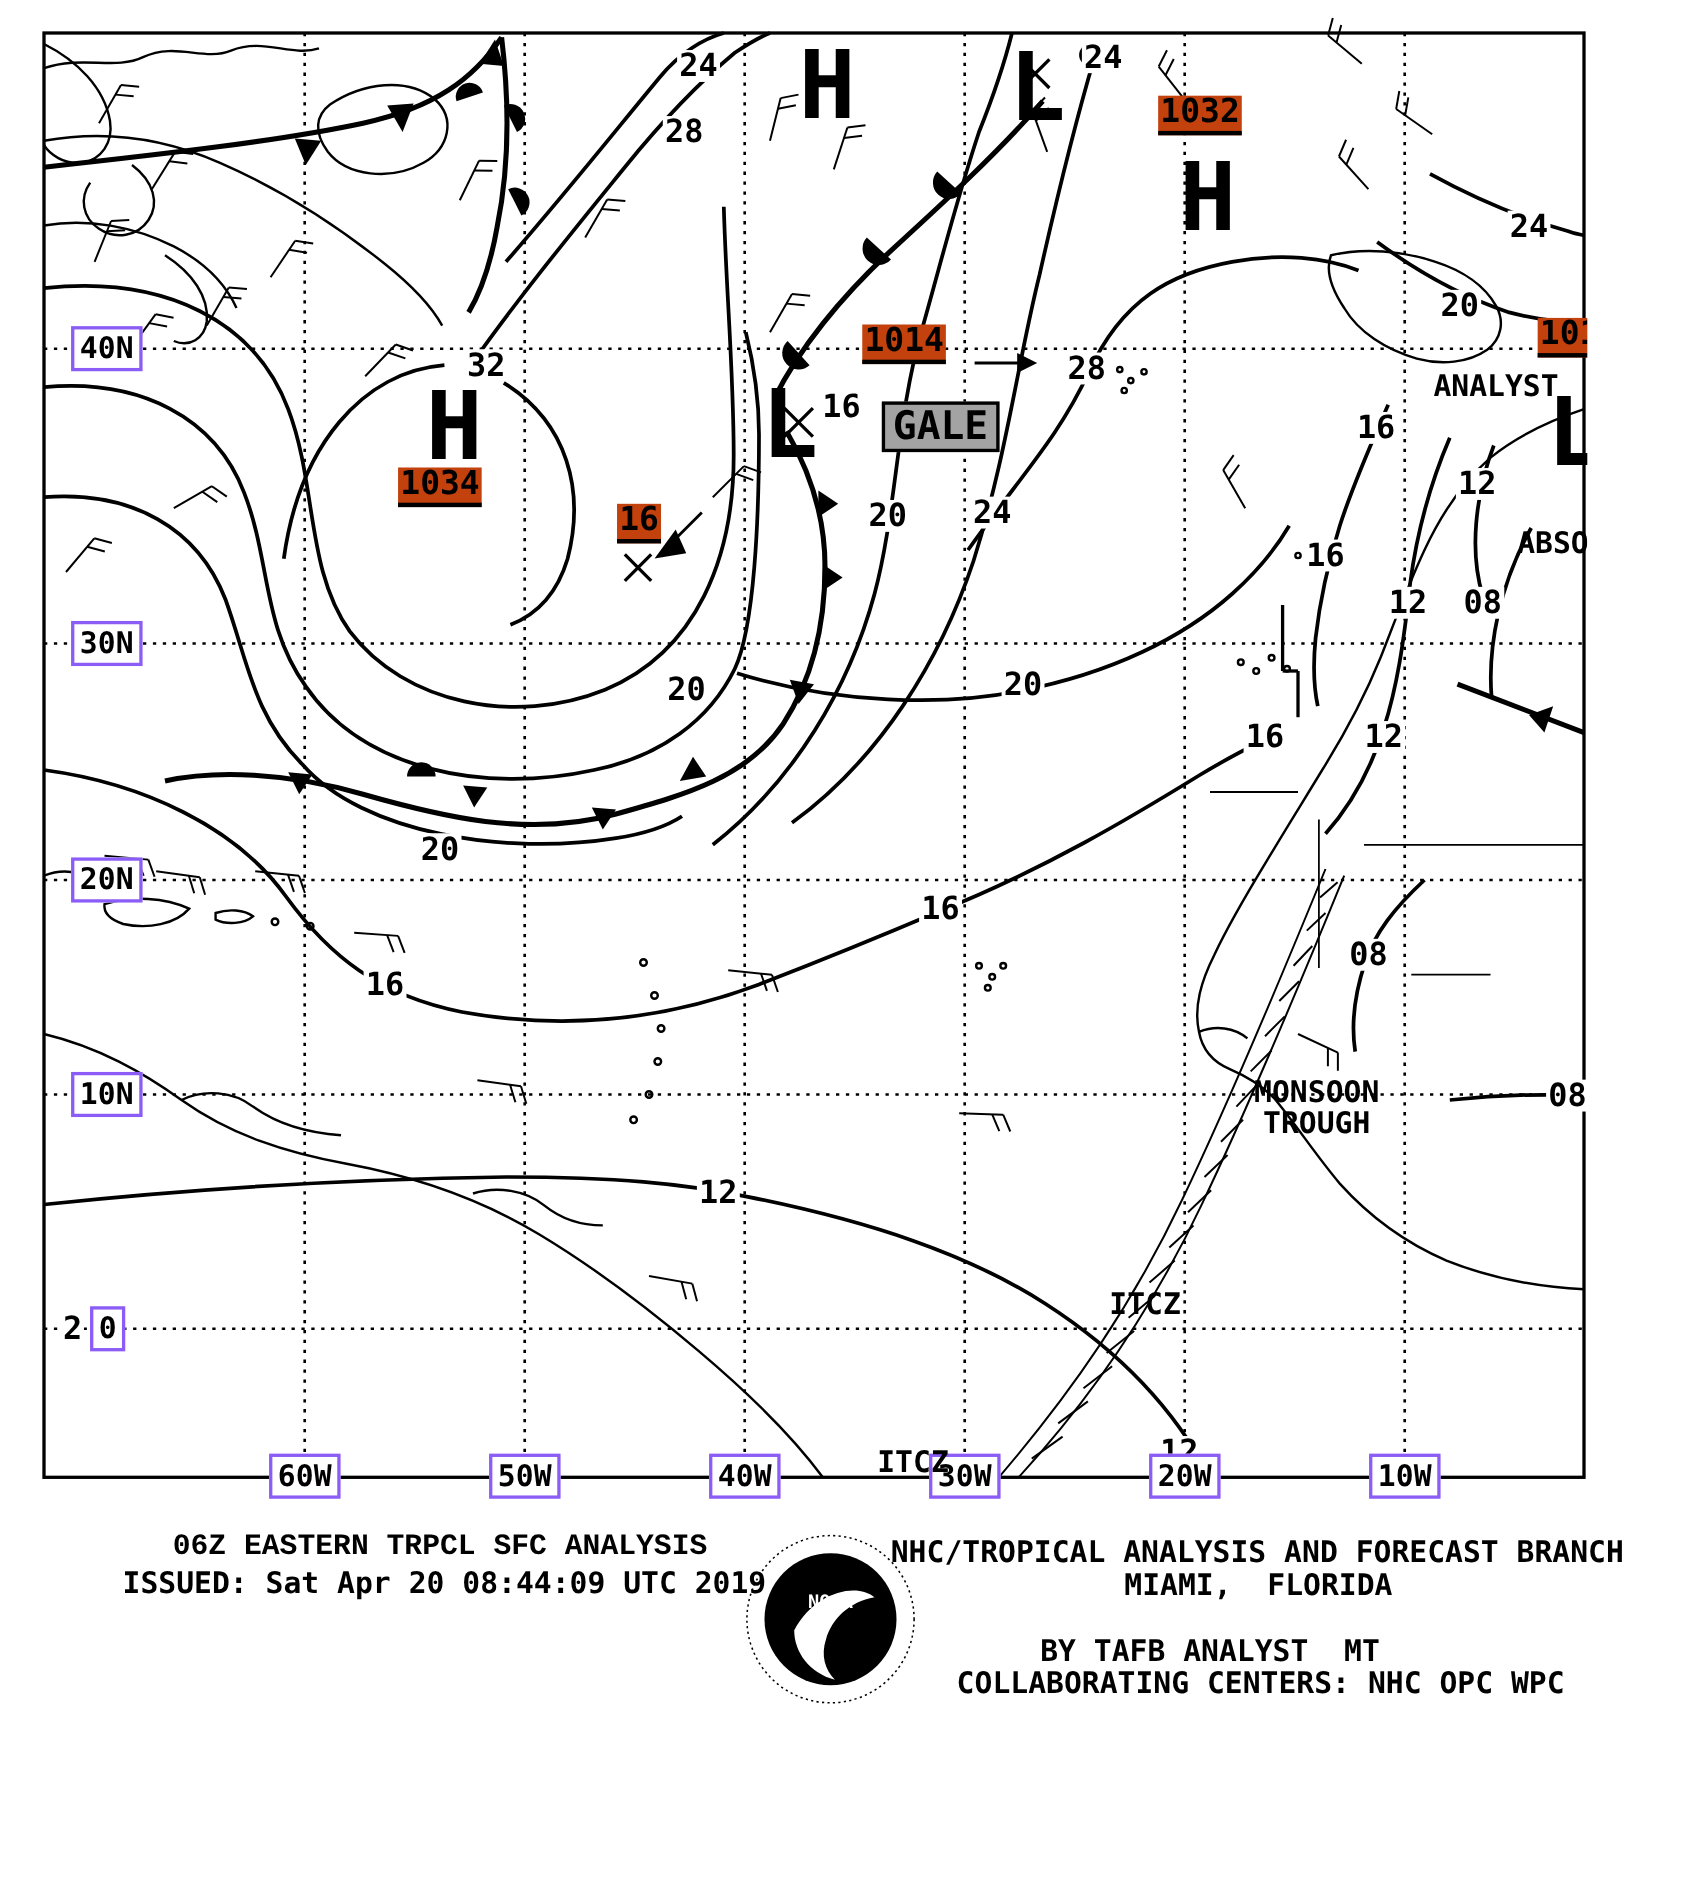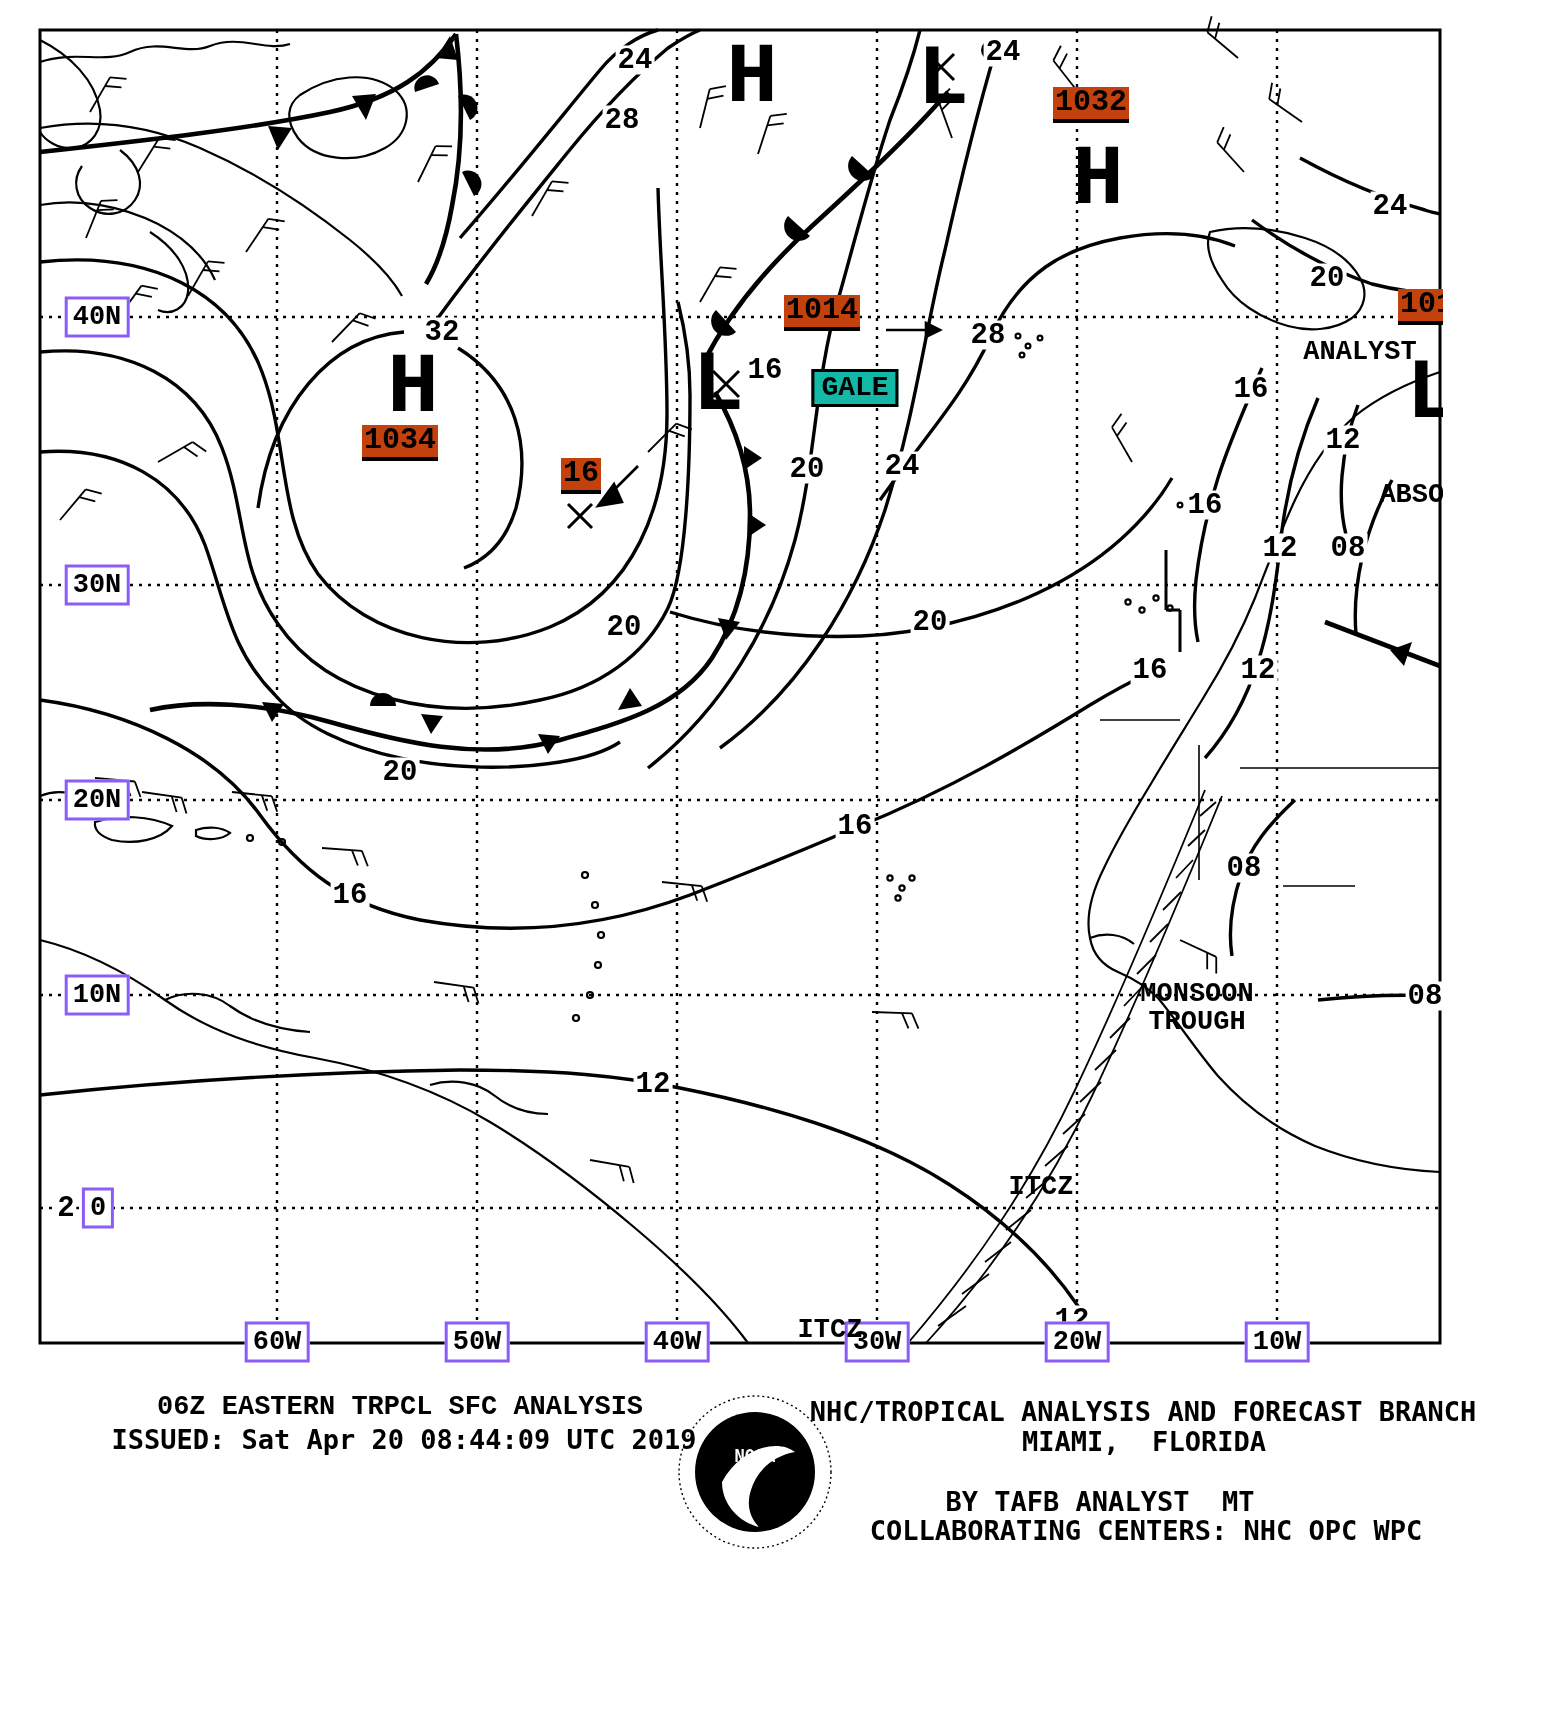--- a/index.html
+++ b/index.html
@@ -1,25 +1,25 @@
 <!DOCTYPE html>
 <html><head>
 <meta charset="utf-8">
 <style>
   html,body{margin:0;padding:0;background:#fff;}
   #stage{position:relative;width:1542px;height:1728px;background:#fff;overflow:hidden;
          font-family:"DejaVu Sans Mono","Liberation Mono",monospace;color:#000;}
   #mapsvg{position:absolute;left:0;top:0;}
-  .lyr{position:absolute;left:0;top:0;width:1542px;height:1728px;pointer-events:none;font-family:Liberation Mono, monospace;}
+  .lyr{position:absolute;left:0;top:0;width:1542px;height:1728px;pointer-events:none;}
   .ml{position:absolute;transform:translate(-50%,-50%);font-weight:bold;white-space:pre;}
   .iso{font-size:29px;background:#fff;padding:0 2px;line-height:1;}
   .ctr{font-size:86px;line-height:1;}
   .val{font-size:30px;line-height:1;border-bottom:4px solid #000;padding:0 2px 2px 2px;background:#c2410c;}
   .gbox{font-size:27px;line-height:1;border:3px solid #8b5cf6;padding:4px 5px;background:#fff;}
-  .abox{font-size:28px;line-height:1;border:3px solid #000;padding:2px 7px;background:#14b8a6;}
+  .abox{font-size:36px;line-height:1;border:3px solid #000;padding:2px 7px;background:#a3a3a3;}
   .ann{font-size:27px;line-height:1.05;text-align:center;}
   .cap{position:absolute;font-size:27px;font-weight:bold;white-space:pre;transform:translateX(-50%);}
   .cover{position:absolute;background:#fff;}
 </style>
 </head>
 <body>
 
 <div id="stage">
 
   <svg id="mapsvg" width="1542" height="1728" viewBox="0 0 1542 1728">

